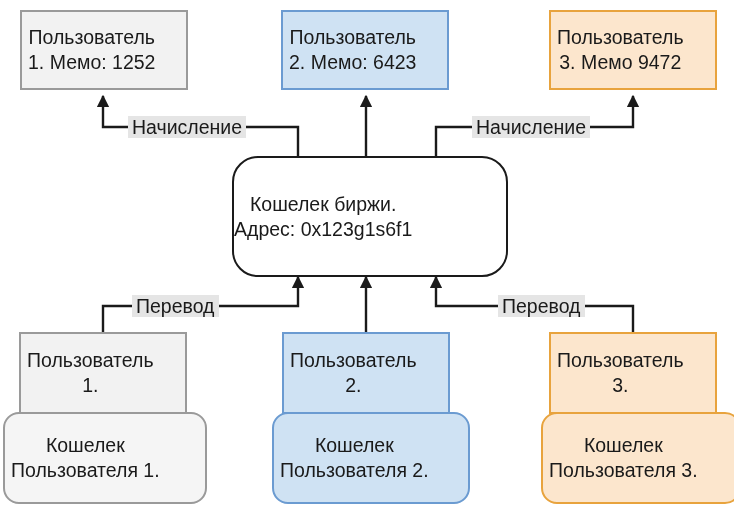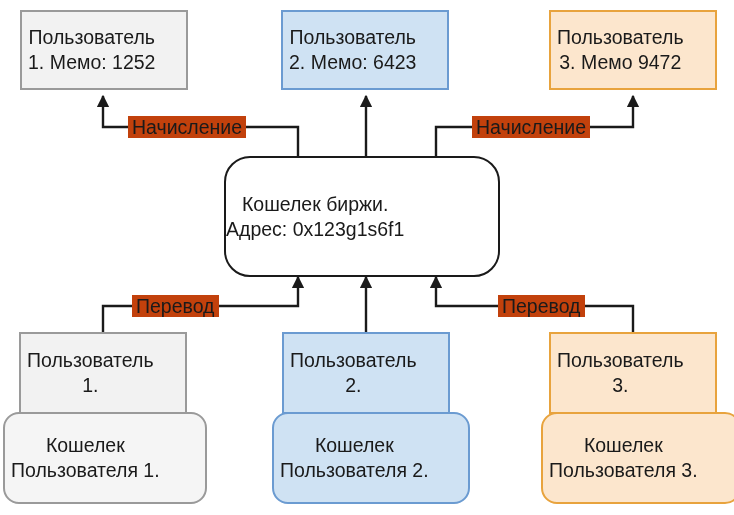--- a/index.html
+++ b/index.html
@@ -70,21 +70,21 @@
   .exchange {
     border: 2.5px solid #1a1a1a;
     background: #ffffff;
     border-radius: 26px;
     z-index: 4;
   }
 
   
   .edge-label {
     position: absolute;
-    background: #c2410c;
+    background: #e5e5e5;
     color: #1a1a1a;
     font-size: 19.5px;
     line-height: 22px;
     padding: 0 4px;
     white-space: nowrap;
     z-index: 5;
   }
 </style>
 </head>
 <body>
@@ -130,21 +130,21 @@
   </div>
 
   <div class="edge-label" style="left:128px; top:116px;">
     <span>Начисление</span>
   </div>
 
   <div class="edge-label" style="left:472px; top:116px;">
     <span>Начисление</span>
   </div>
 
-  <div class="node exchange" style="left:224px; top:156px; width:276px; height:121px;">
+  <div class="node exchange" style="left:232px; top:156px; width:276px; height:121px;">
     <span>Кошелек биржи.
 Адрес: 0x123g1s6f1</span>
   </div>
 
   <div class="edge-label" style="left:132px; top:295px;">
     <span>Перевод</span>
   </div>
 
   <div class="edge-label" style="left:498px; top:295px;">
     <span>Перевод</span>

